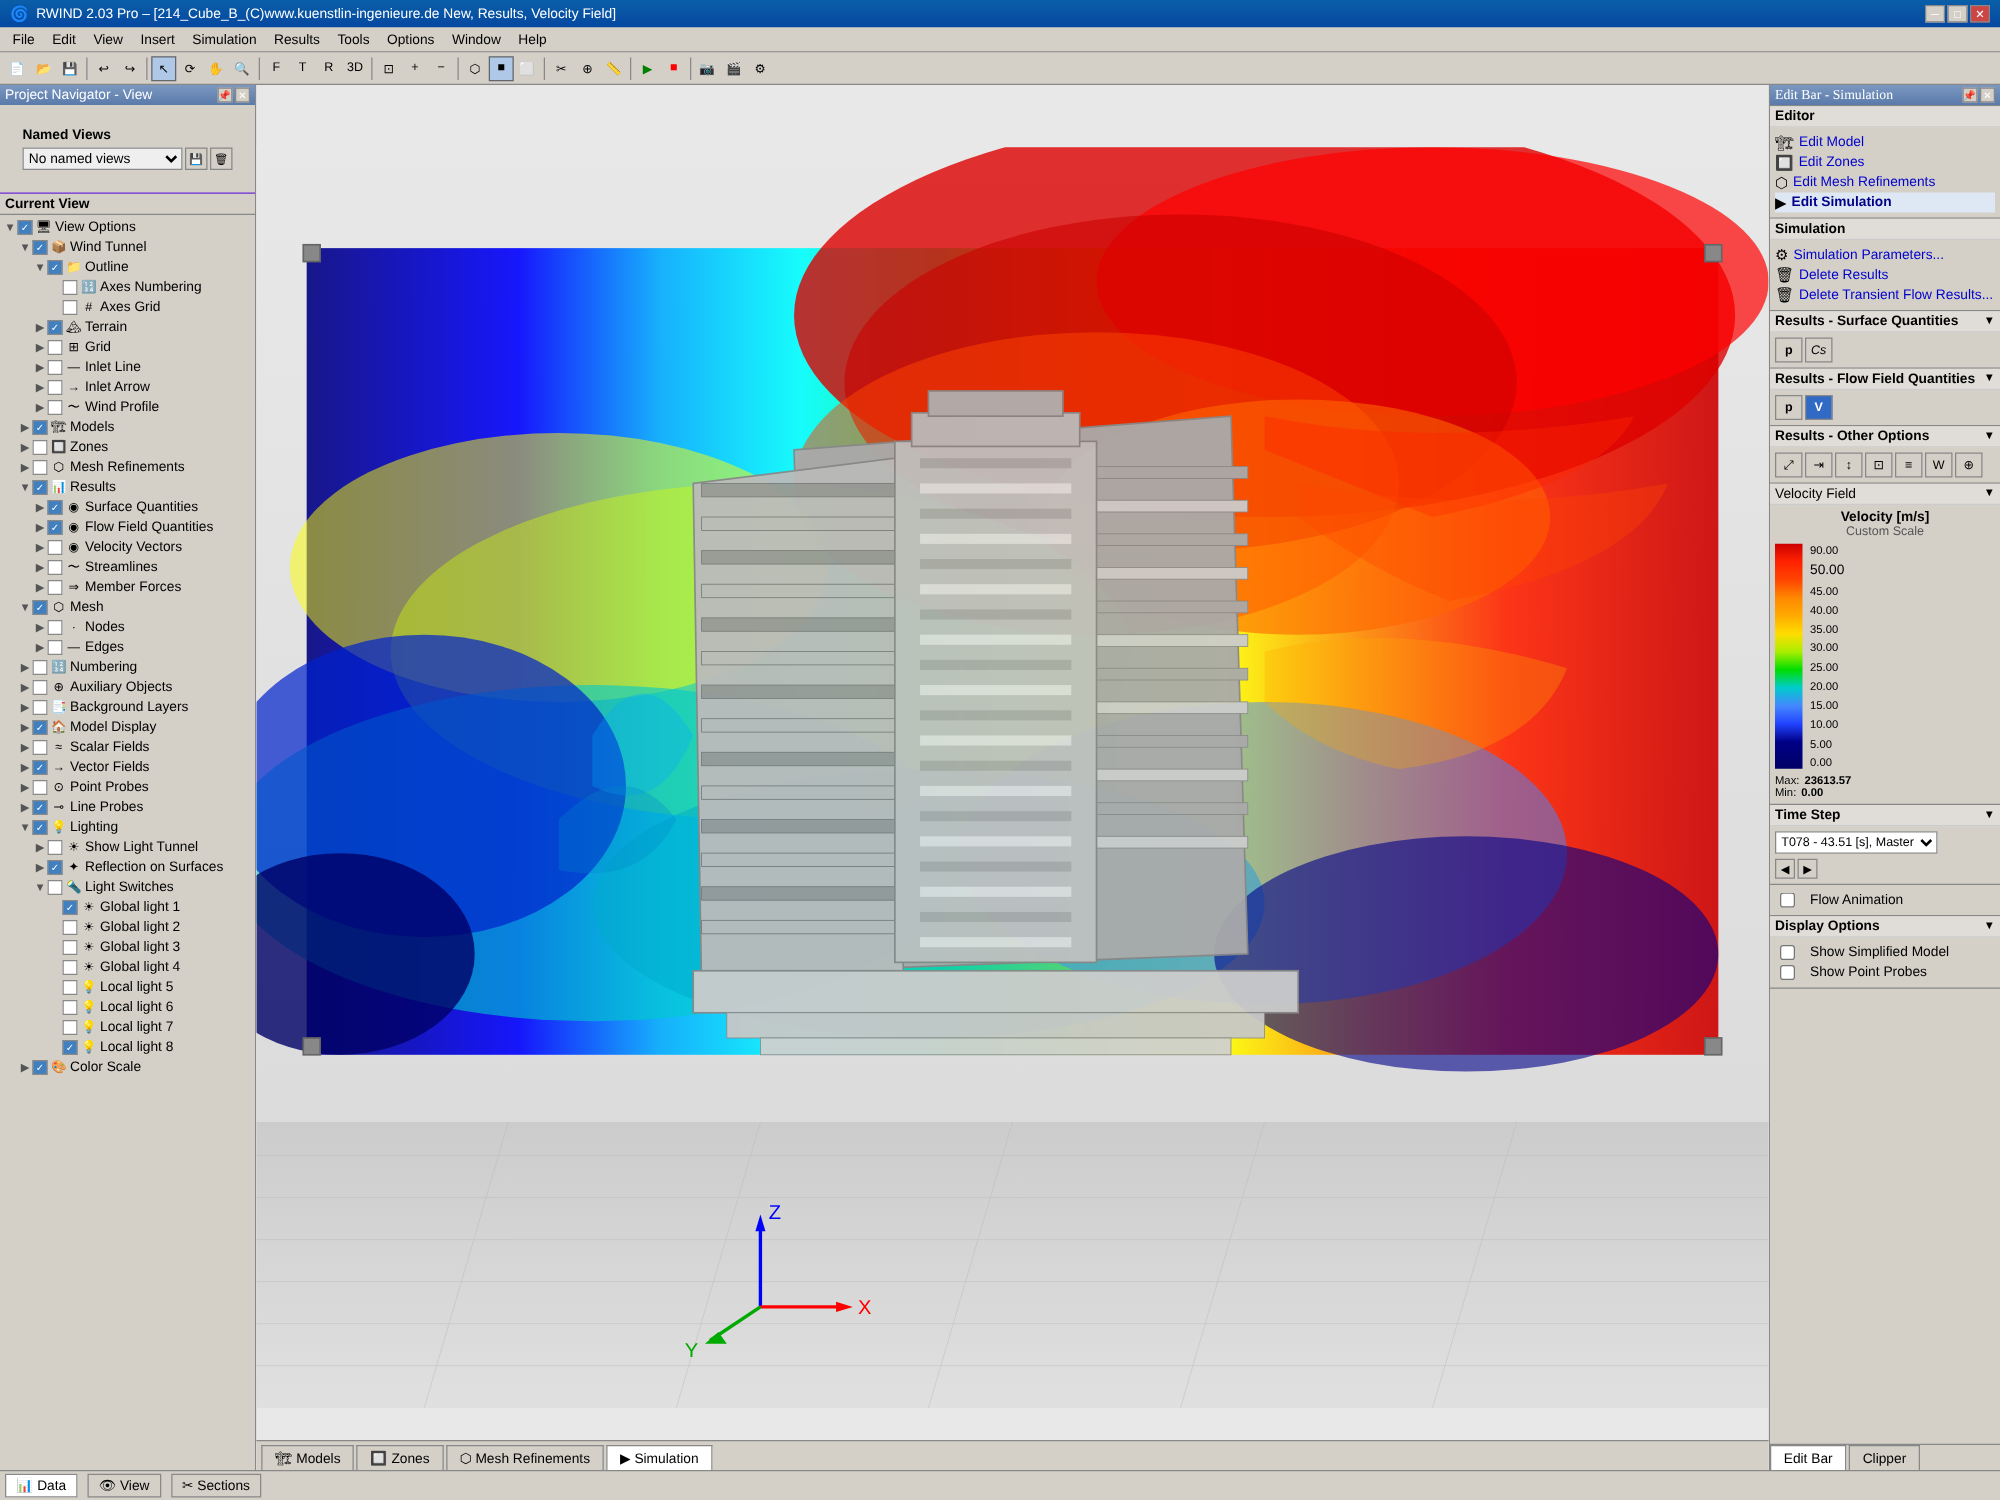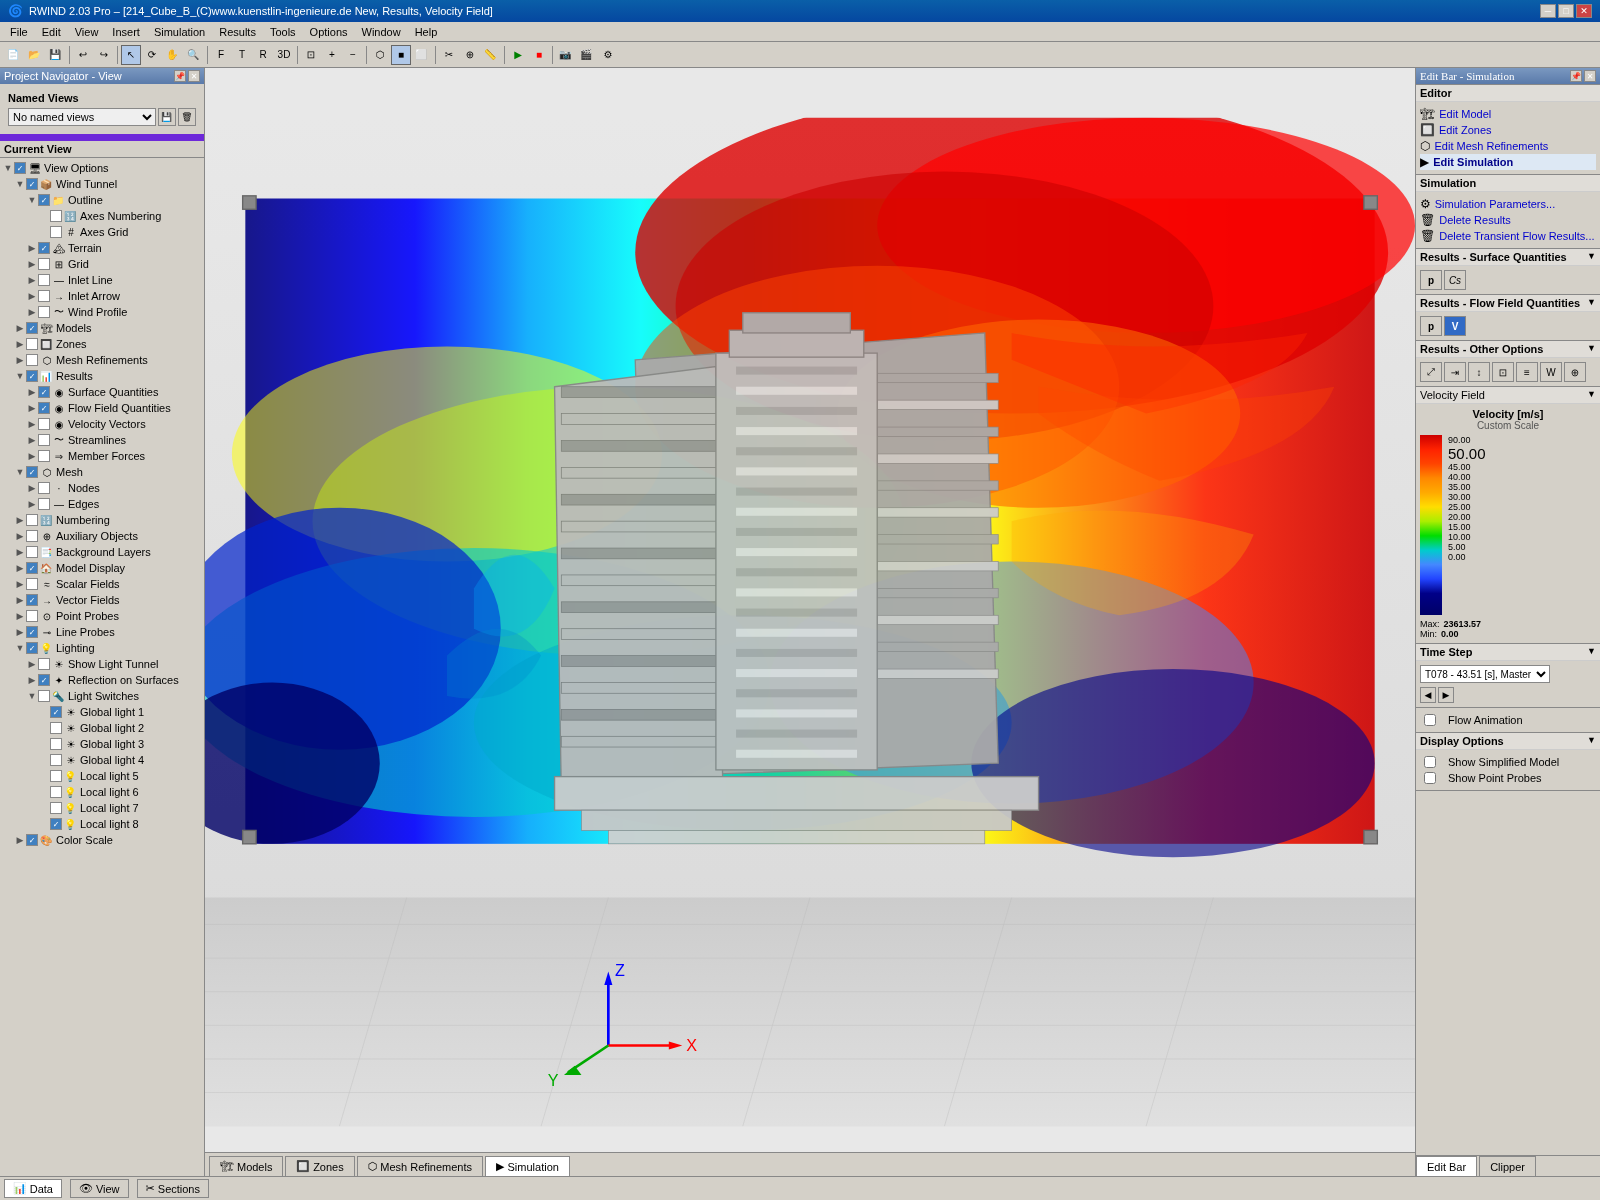--- a/index.html
+++ b/index.html
@@ -33,21 +33,21 @@
     #tree-container { overflow-y: auto; flex: 1; padding: 2px; }
     .tree-item { display: flex; align-items: center; padding: 1px 0; cursor: pointer; white-space: nowrap; }
     .tree-indent { display: inline-block; }
     .tree-expand { width: 12px; height: 12px; display: inline-flex; align-items: center; justify-content: center; font-size: 9px; color: #555; flex-shrink: 0; }
     .tree-checkbox { width: 12px; height: 12px; border: 1px solid #888; background: white; display: inline-flex; align-items: center; justify-content: center; margin-right: 2px; flex-shrink: 0; font-size: 8px; }
     .tree-checkbox.checked { background: #4080c0; color: white; }
     .tree-icon { width: 14px; height: 14px; display: inline-flex; align-items: center; justify-content: center; margin-right: 2px; flex-shrink: 0; font-size: 10px; }
     .tree-label { font-size: 11px; }
     
     
-    #named-views { padding: 8px; border-bottom: 7px solid #6d28d9; }
+    #named-views { padding: 18px; border-bottom: 1px solid #6d28d9; }
     #named-views-title { font-size: 11px; font-weight: bold; margin-bottom: 4px; }
     .named-views-row { display: flex; align-items: center; gap: 2px; }
     .named-views-select { flex: 1; height: 18px; font-size: 11px; border: 1px solid #888; }
     .nv-btn { width: 18px; height: 18px; background: #d4d0c8; border: 1px solid #888; display: flex; align-items: center; justify-content: center; font-size: 9px; cursor: pointer; }
     
     #current-view-title { font-size: 11px; font-weight: bold; padding: 2px 4px; border-bottom: 1px solid #888; }
 
     
     #viewport { flex: 1; background: #e8e8e8; position: relative; overflow: hidden; }
     
@@ -758,23 +758,23 @@
     <div class="right-panel-section">
       <div style="padding:2px 4px;font-size:11px;font-weight:normal;background:#e0ddd8;border-bottom:1px solid #ccc;display:flex;justify-content:space-between;">
         <span>Velocity Field</span>
         <span style="font-size:9px;cursor:pointer;">▼</span>
       </div>
       <div class="rp-content">
         <div style="text-align:center;font-size:11px;font-weight:bold;">Velocity [m/s]</div>
         <div style="text-align:center;font-size:10px;color:#555;margin-bottom:4px;">Custom Scale</div>
         <div style="display:flex;gap:6px;align-items:flex-start;">
           <div style="width:22px;height:180px;background:linear-gradient(to bottom,#cc0000 0%,#ff2200 8%,#ff4400 16%,#ff8800 24%,#ffaa00 32%,#ffdd00 40%,#aaee00 48%,#00dd00 56%,#00cccc 64%,#4488ff 72%,#2244ff 80%,#000088 88%,#000066 100%);"></div>
-          <div style="display:flex;flex-direction:column;justify-content:flex-start;height:180px;">
+          <div style="display:flex;flex-direction:column;justify-content:space-between;height:180px;">
             <span style="font-size:9px;">90.00</span>
-            <span style="font-size:15px;">50.00</span>
+            <span style="font-size:11px;">50.00</span>
             <span style="font-size:9px;">45.00</span>
             <span style="font-size:9px;">40.00</span>
             <span style="font-size:9px;">35.00</span>
             <span style="font-size:9px;">30.00</span>
             <span style="font-size:9px;">25.00</span>
             <span style="font-size:9px;">20.00</span>
             <span style="font-size:9px;">15.00</span>
             <span style="font-size:9px;">10.00</span>
             <span style="font-size:9px;">5.00</span>
             <span style="font-size:9px;">0.00</span>

